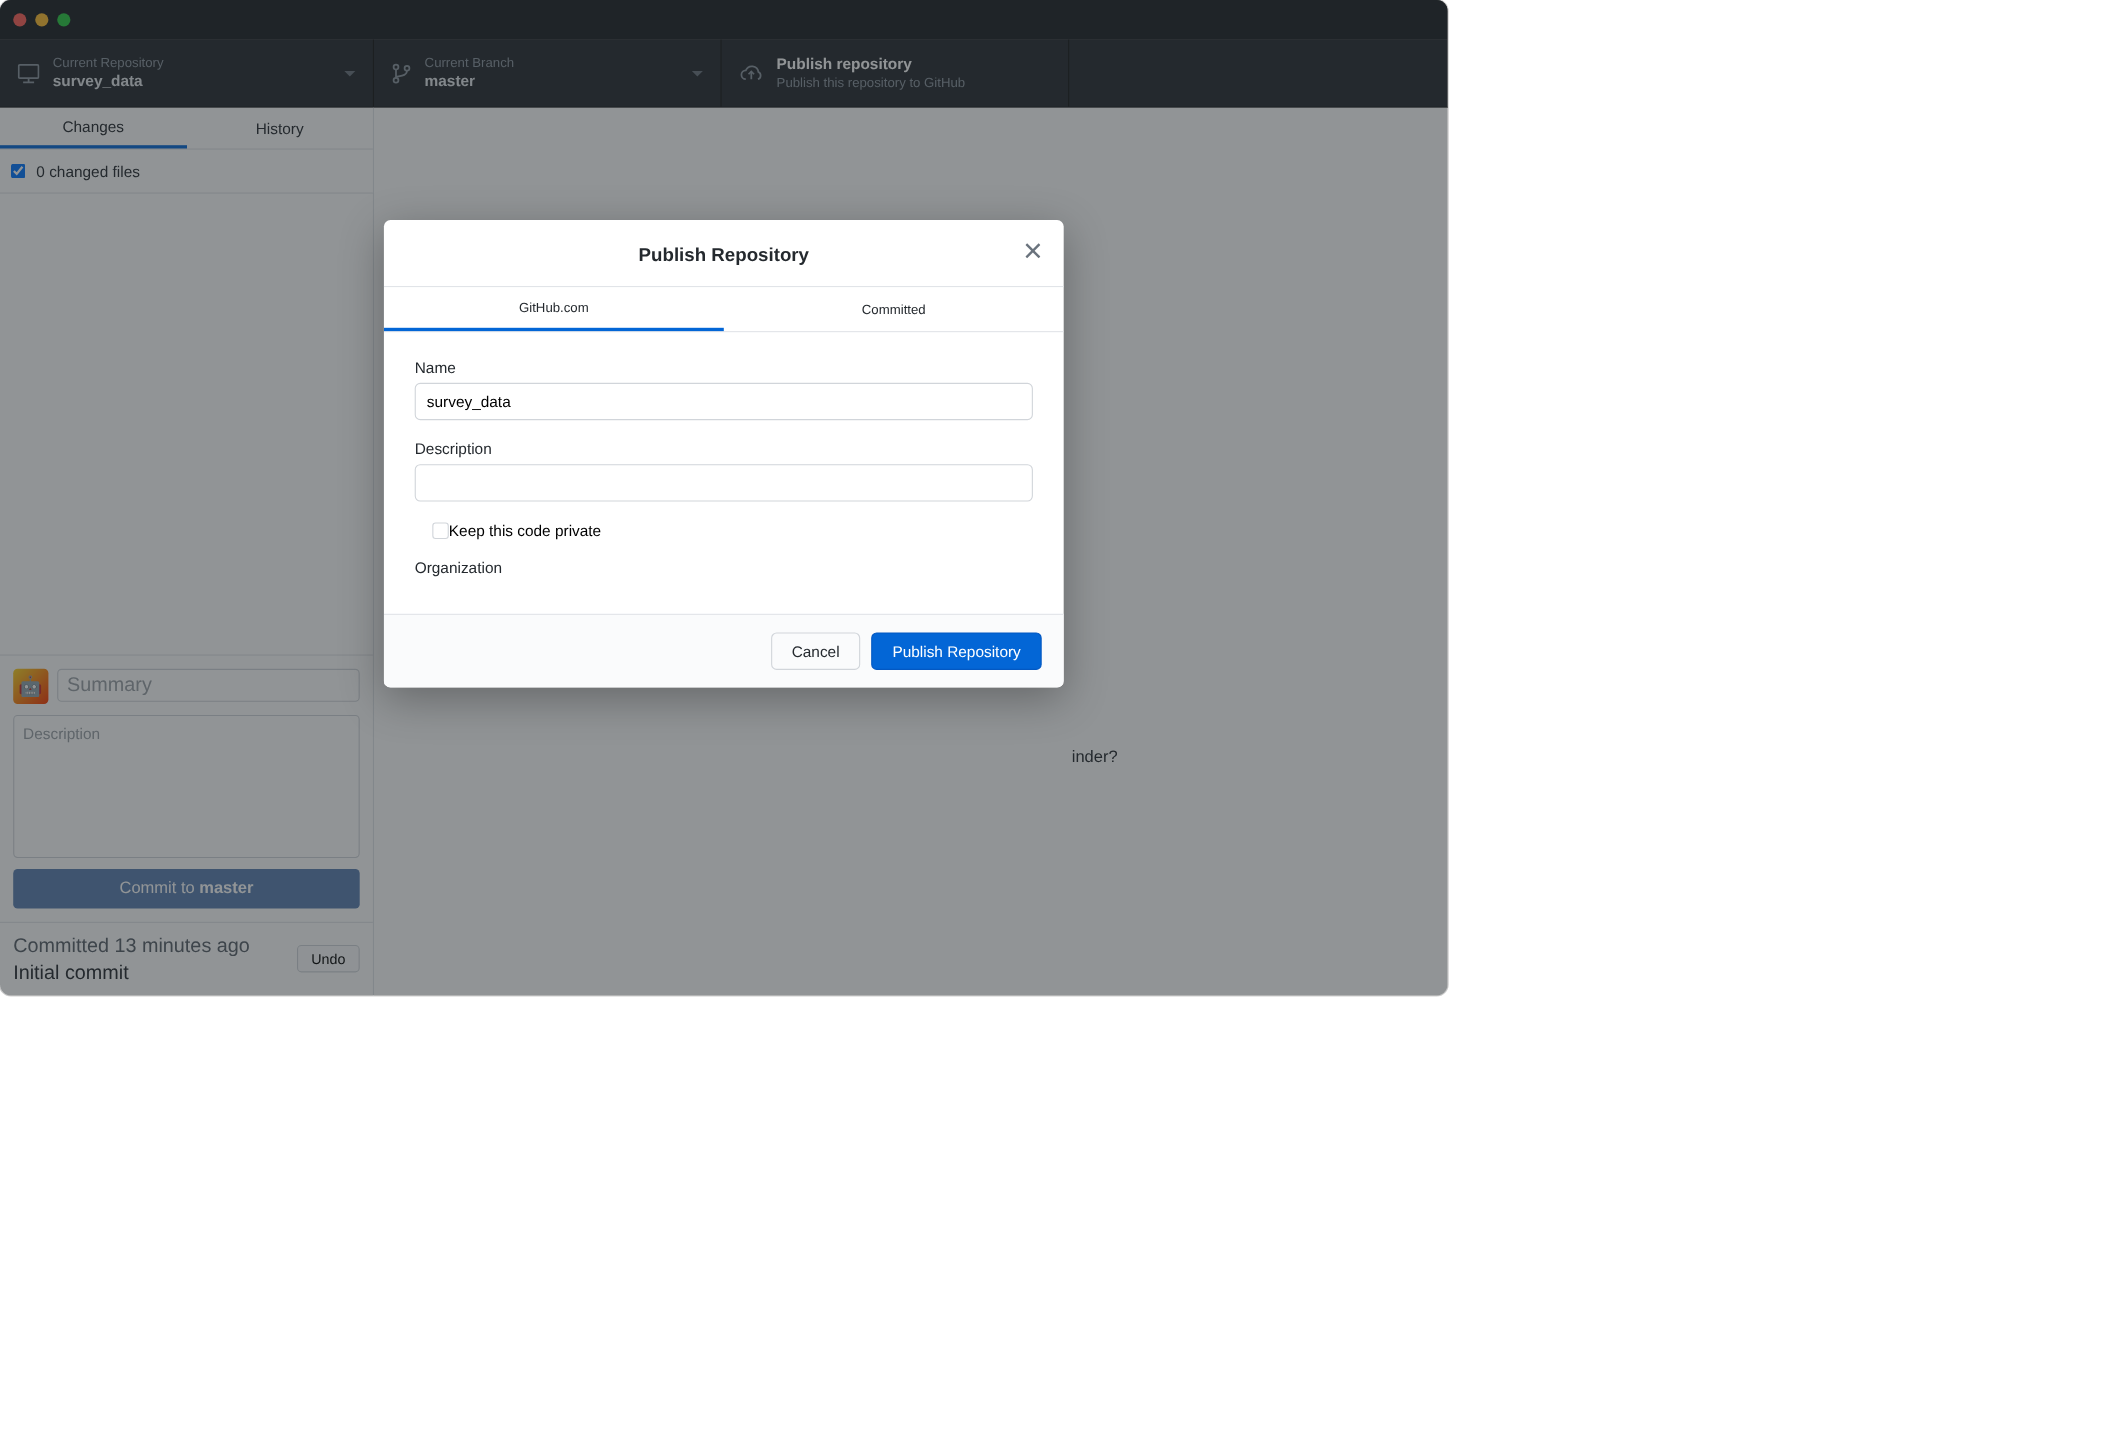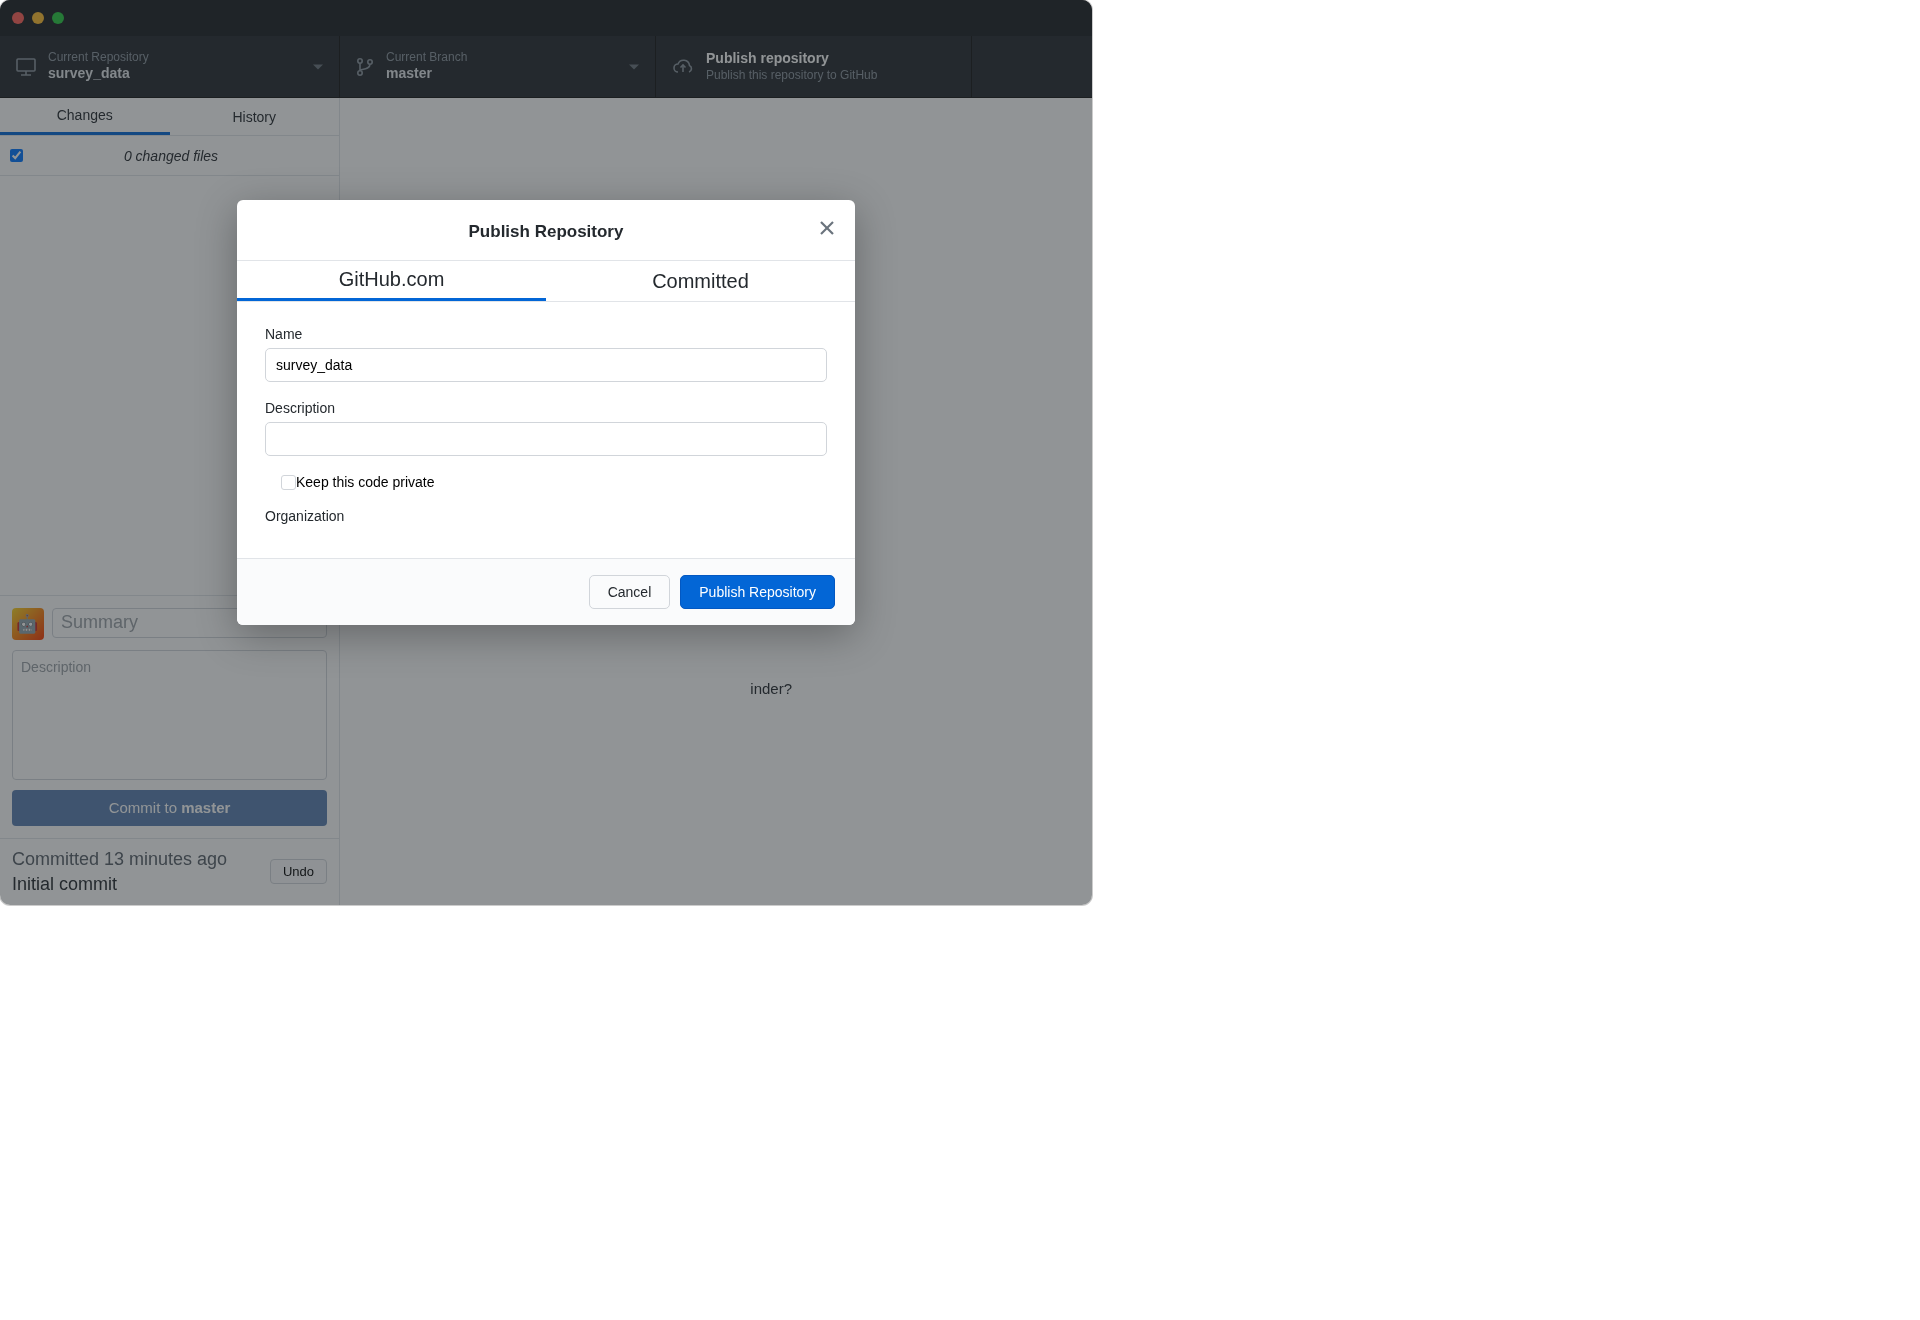--- a/index.html
+++ b/index.html
@@ -3,21 +3,21 @@
 <meta charset="utf-8">
 <style>
   * { box-sizing: border-box; margin: 0; padding: 0; }
   html, body { width: 100%; height: 100%; }
   body {
     font-family: -apple-system, BlinkMacSystemFont, "Segoe UI", Helvetica, Arial, sans-serif;
     background: #fff;
     overflow: hidden;
   }
   .app {
-    width: 1092px;
+    width: 1316px;
     height: 905px;
     border-radius: 10px;
     overflow: hidden;
     background: #737373;
     position: relative;
     box-shadow: 0 0 0 1px rgba(0,0,0,0.2);
   }
   
   .titlebar {
     height: 36px;
@@ -80,21 +80,21 @@
     flex: 1; display: flex; align-items: center; justify-content: center;
     font-size: 14px; color: #24292e; cursor: pointer;
   }
   .tab.active { border-bottom: 3px solid #0366d6; font-weight: 500; }
   .changes-header {
     height: 40px; display: flex; align-items: center;
     border-bottom: 1px solid #e1e4e8; padding: 0 10px;
     font-size: 14px; color: #24292e;
   }
   .changes-header .chk { margin-right: 10px; }
-  .changes-header .txt { flex: 1; text-align: center; padding-right: 20px; font-style: italic;}
+  .changes-header .txt { flex: 1; text-align: left; padding-right: 20px;}
 
   .commit-form {
     margin-top: auto;
     padding: 12px;
     border-top: 1px solid #e1e4e8;
     display: flex; flex-direction: column; gap: 10px;
   }
   .avatar-row { display: flex; gap: 8px; align-items: flex-start; }
   .avatar {
     width: 32px; height: 32px; border-radius: 4px;
@@ -154,21 +154,21 @@
   .modal-close {
     position: absolute; top: 14px; right: 14px;
     width: 28px; height: 28px; display: flex; align-items: center; justify-content: center;
     cursor: pointer; color: #6a737d; font-size: 20px;
   }
   .modal-tabs {
     display: flex; border-bottom: 1px solid #e1e4e8;
   }
   .modal-tab {
     flex: 1; height: 40px; display: flex; align-items: center; justify-content: center;
-    font-size: 20px; color: #24292e; cursor: pointer;
+    font-size: 12px; color: #24292e; cursor: pointer;
   }
   .modal-tab.active { border-bottom: 3px solid #0366d6; font-weight: 500; }
   .modal-body { padding: 24px 28px 10px 28px; }
   .field { margin-bottom: 18px; }
   .field-label { font-size: 14px; color: #24292e; margin-bottom: 6px; display: block; }
   .text-input {
     width: 100%; height: 34px; border: 1px solid #d1d5da; border-radius: 5px;
     padding: 0 10px; font-size: 14px; background: #fff;
   }
   .checkbox-row { display: flex; align-items: center; gap: 0; font-size: 14px; margin-bottom: 18px; margin-left: 16px; }

